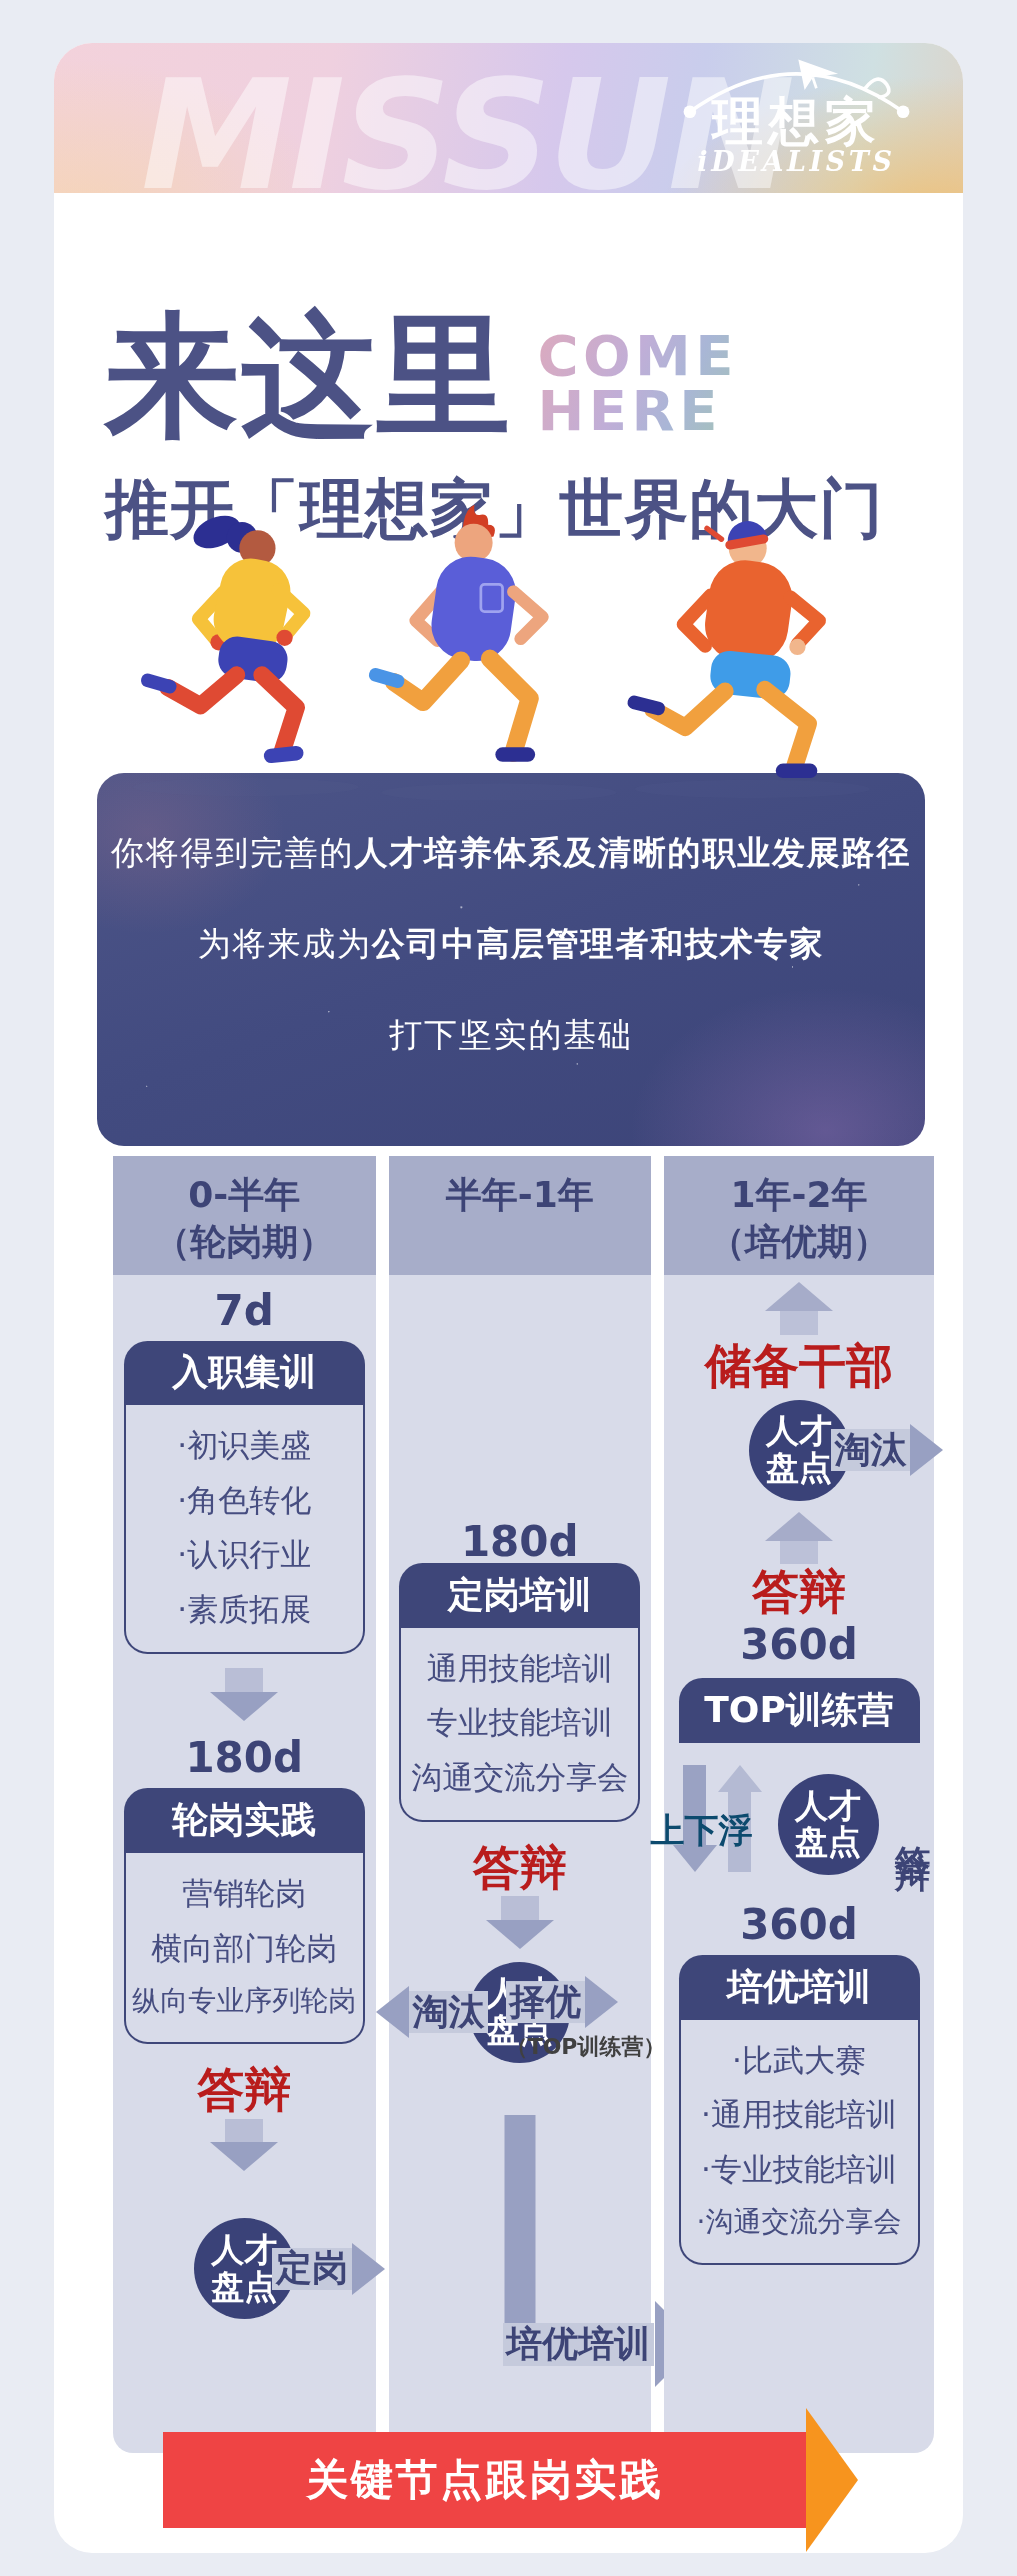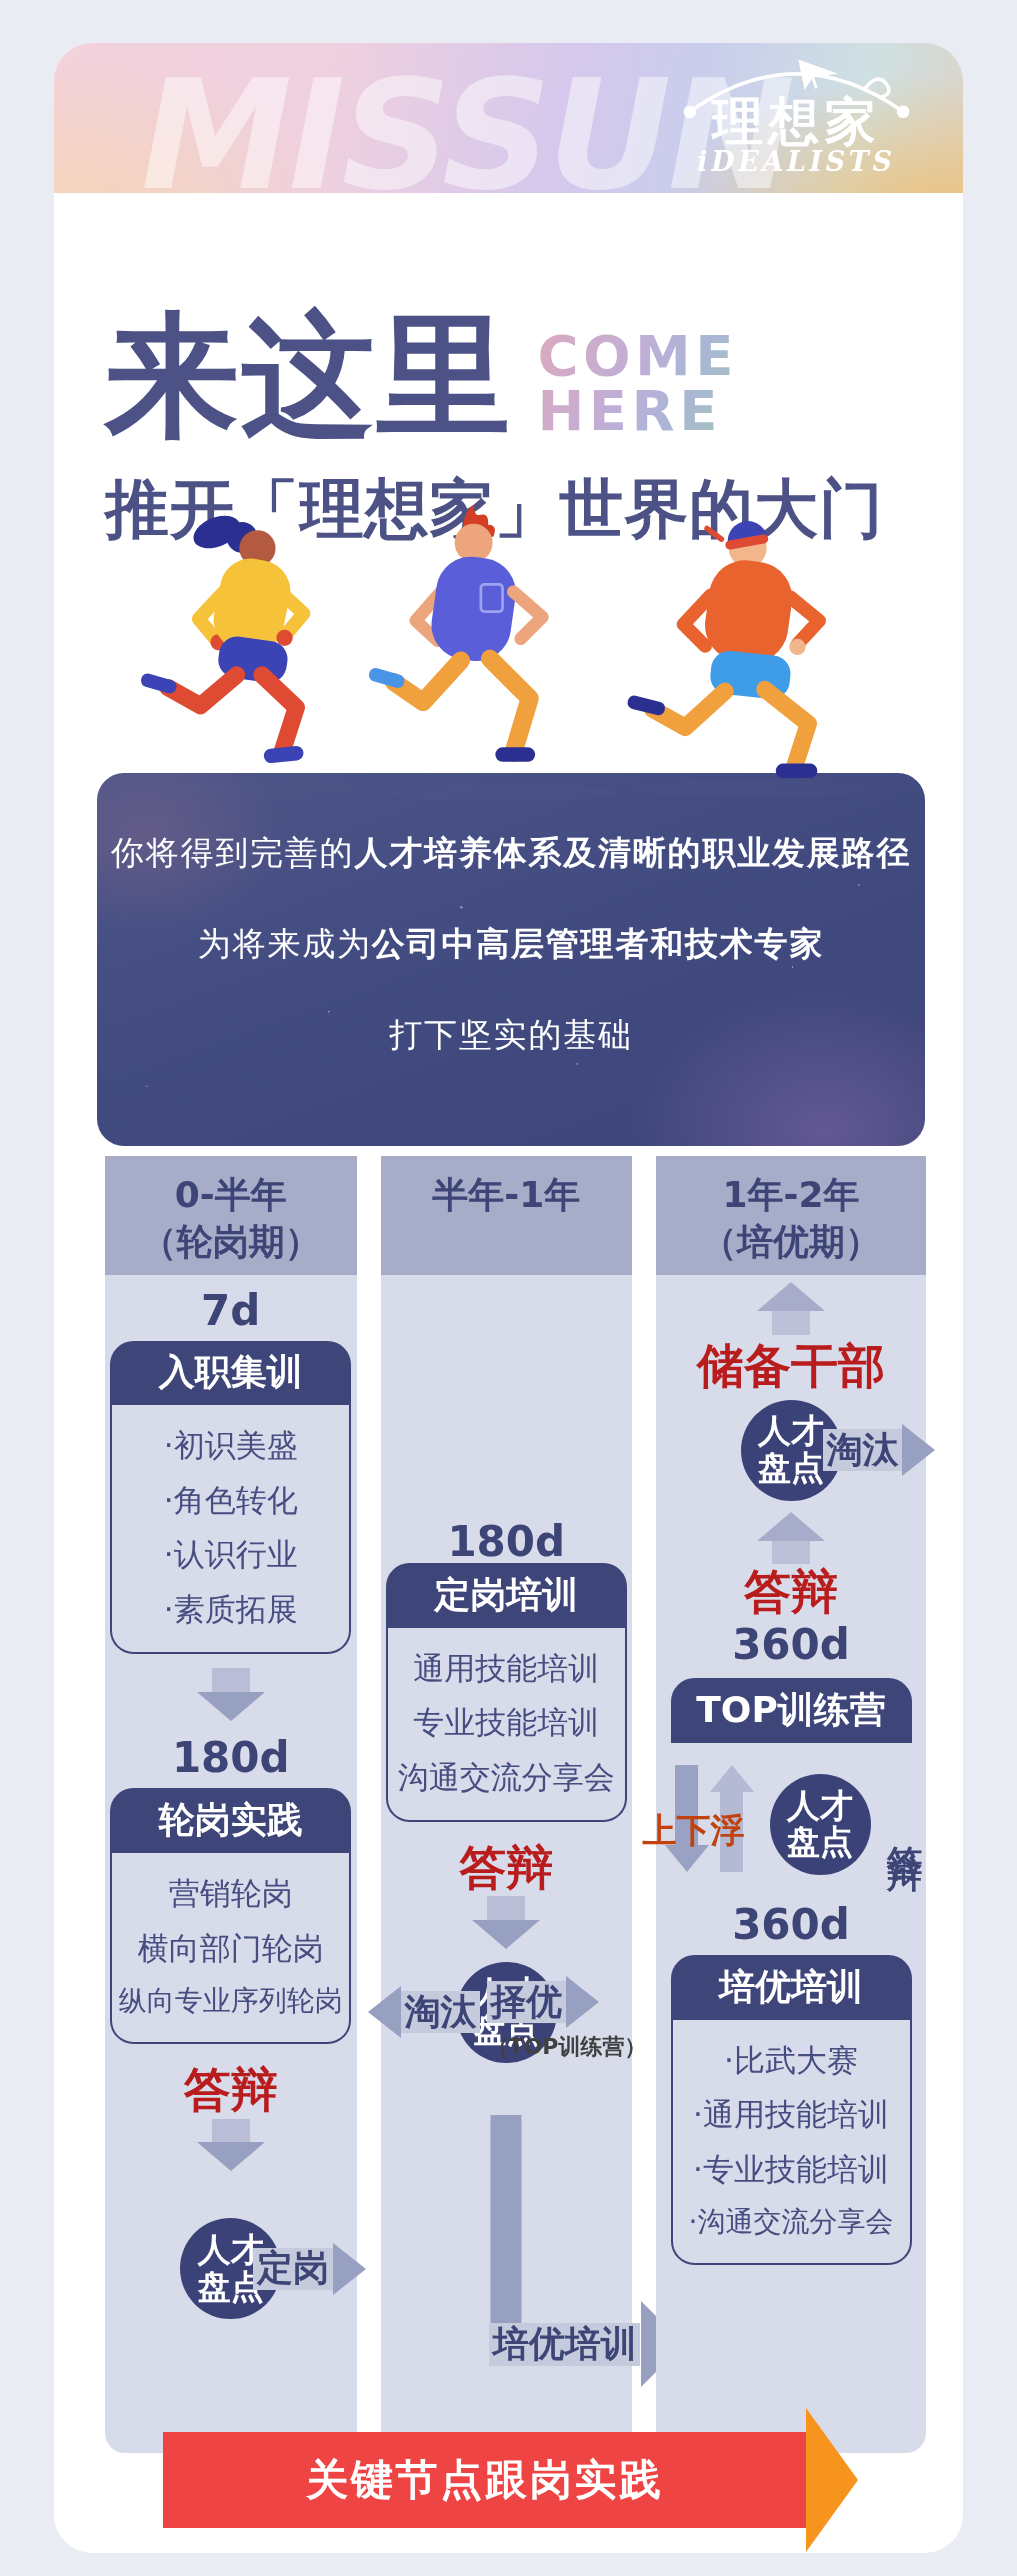--- a/index.html
+++ b/index.html
@@ -45,21 +45,21 @@
       radial-gradient(1.8px 1.8px at 92% 30%, rgba(255,255,255,.7), transparent 60%),
       radial-gradient(1.8px 1.8px at 6% 84%, rgba(255,255,255,.6), transparent 60%),
       radial-gradient(271px 199px at 88% 96%, rgba(160,120,190,.38), transparent 72%),
       radial-gradient(199px 145px at 6% 16%, rgba(230,140,150,.16), transparent 70%),
       linear-gradient(160deg,#4d5588 0%, #424b80 48%, #3c4478 100%);
     color:#fff; text-align:center; padding-top:63px; letter-spacing:1.8px; }
   .intro p { font-size:33px; font-weight:400; line-height:1; margin-bottom:58px; }
   .intro b { font-weight:800; }
 
   
-  .flow { position:absolute; top:1113px; left:43px; width:829px; display:flex; gap:24px;padding-left:8px; }
+  .flow { position:absolute; top:1113px; left:51px; width:829px; display:flex; gap:13px;padding-left:8px; }
   .col { width:270px; }
   .col-head { height:119px; background:#a7adc9; color:#3d4476; text-align:center;
     font-weight:700; font-size:36px; line-height:1.3; padding-top:16.3px; }
   .col-body { position:relative; height:1178px; background:#d8dbe9; border-radius:0 0 20px 20px;
     display:flex; flex-direction:column; align-items:center; }
 
   .dur { font-size:42px; font-weight:800; color:#3d4476; line-height:1; }
   .lbl { font-size:47px; font-weight:700; color:#b91c1c; line-height:1; }
 
   .stage { width:241px; }
@@ -101,21 +101,21 @@
   .larrow .hhd { position:absolute; top:186px; left:calc(50% + 135px); width:0; height:0;
     border-top:43px solid transparent; border-bottom:43px solid transparent; border-left:43px solid #98a0c2; }
 
   .frow { position:relative; width:100%; height:119px; display:flex; align-items:center; justify-content:center; gap:9px; }
   .udw { position:relative; width:107px; height:119px; flex:0 0 auto; }
   .ud { position:absolute; top:0; display:flex; flex-direction:column; align-items:center; }
   .ud .s { display:block; width:23.5px; height:80px; }
   .ud .h { display:block; width:0; height:0; border-left:22.6px solid transparent; border-right:22.6px solid transparent; }
   .ud-down { left:11px; } .ud-down .s { background:#9aa2c3; } .ud-down .h { border-top:27px solid #9aa2c3; }
   .ud-up { left:56px; } .ud-up .h { border-bottom:27px solid #b4bad3; } .ud-up .s { background:#b4bad3; }
-  .ud-lbl { position:absolute; left:-11px; top:43px; z-index:2; font-size:34px; font-weight:700; color:#c2410c; white-space:nowrap; }
+  .ud-lbl { position:absolute; left:-11px; top:43px; z-index:2; font-size:34px; font-weight:700; color:#0c4a6e; white-space:nowrap; }
   .vtxt { writing-mode:vertical-rl; font-size:36px; font-weight:700; color:#3d4476; letter-spacing:7.2px; }
 
   
   .foot { position:absolute; left:109px; top:2389px; width:644px; height:96px; background:#ef4444; z-index:3;
     display:flex; align-items:center; justify-content:center; color:#fff; font-size:42px; font-weight:700; letter-spacing:2.7px; }
   .foot::after { content:""; position:absolute; right:-51px; top:-24.4px; width:0; height:0;
     border-top:72px solid transparent; border-bottom:72px solid transparent; border-left:52px solid #f7941e; }
 </style>
 </head>
 <body>

